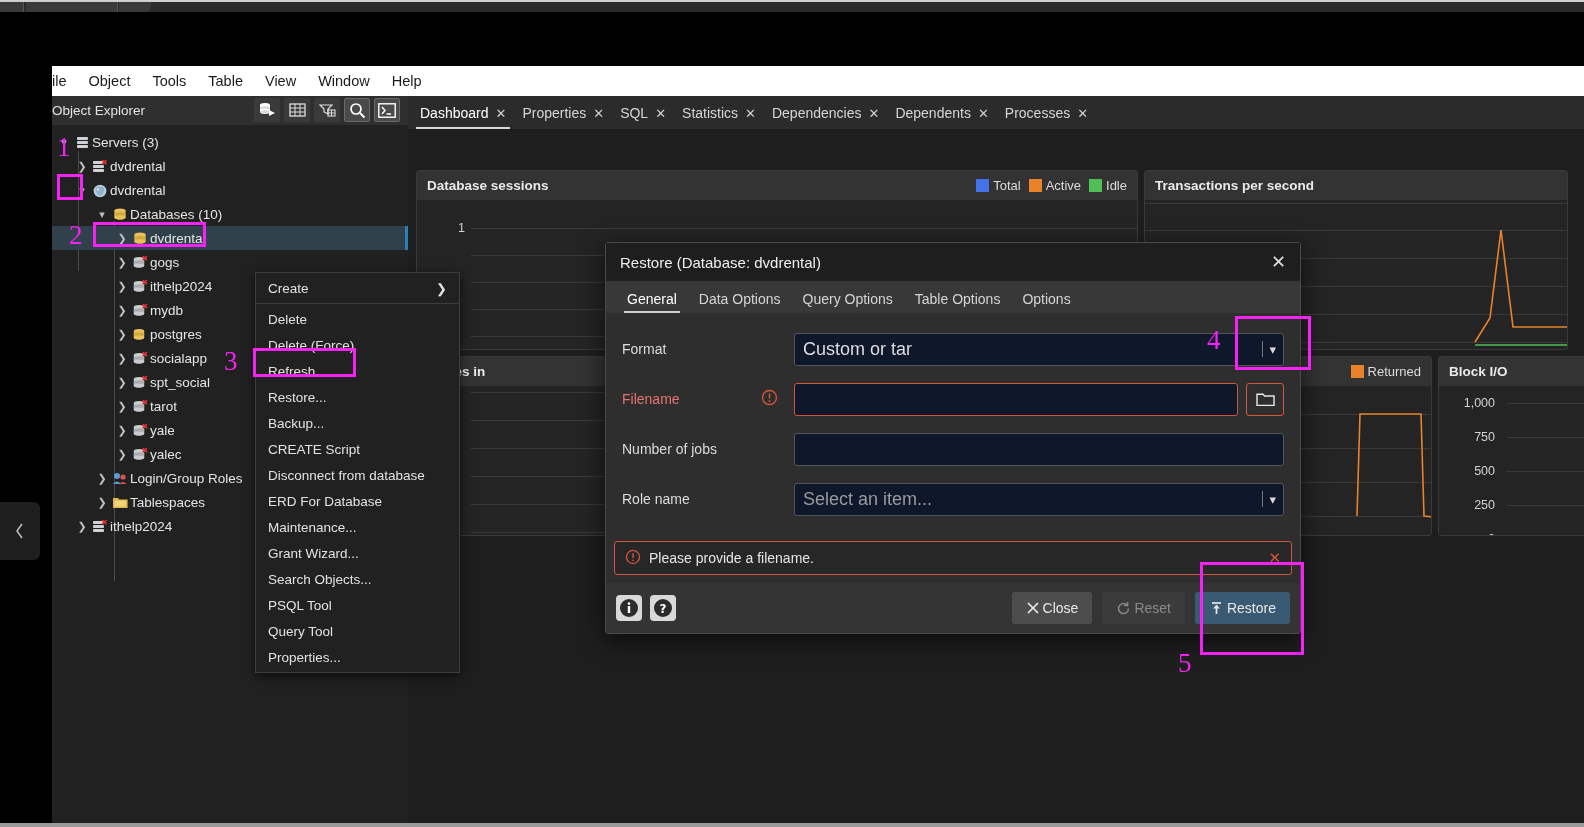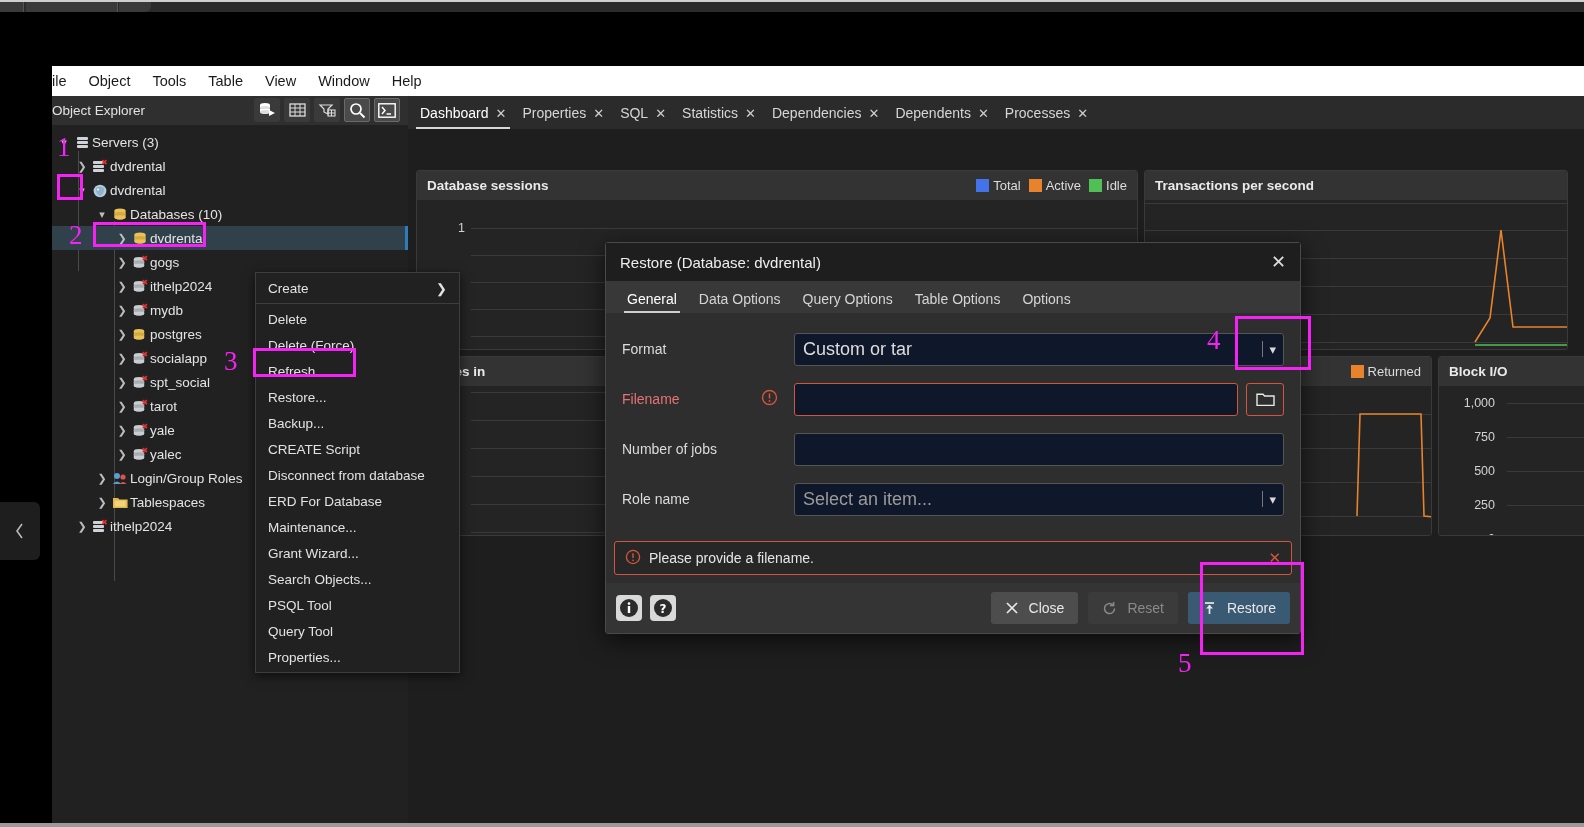--- a/index.html
+++ b/index.html
@@ -95,21 +95,21 @@
   .finput .ph { color:#9a9a9a; }
   .sel-caret { position:absolute; right:8px; top:0; height:33px; display:flex; align-items:center; gap:6px; color:#d8d8d8; font-size:13px; }
   .sel-caret .bar { width:1px; height:16px; background:#777; display:inline-block; }
   #browse-btn { width:38px; height:33px; background:#2e2e2e; border:1px solid #d4553e; border-radius:3px; display:flex; align-items:center; justify-content:center; margin-right:8px; }
   #errbar { position:absolute; left:8px; right:8px; bottom:58px; height:34px; background:#272727; border:1px solid #d4553e; border-radius:3px; display:flex; align-items:center; justify-content:space-between; padding:0 10px; }
   #errbar .msg { display:flex; align-items:center; gap:8px; font-size:14px; color:#e6e6e6; }
   #errbar .xclose { color:#d4553e; font-size:15px; }
   #dlg-footer { position:absolute; left:0; right:0; bottom:0; height:50px; background:#343434; display:flex; align-items:center; padding:0 10px; }
   .roundbtn { width:26px; height:26px; background:#d9d9d9; border-radius:4px; display:flex; align-items:center; justify-content:center; color:#222; font-size:14px; font-weight:bold; margin-right:8px; }
   .fspacer { flex:1; }
-  .fbtn { height:32px; padding:0 14px; border-radius:3px; display:flex; align-items:center; gap:10px; font-size:14px; margin-left:10px; }
+  .fbtn { height:32px; padding:0 14px; border-radius:3px; display:flex; align-items:center; gap:3px; font-size:14px; margin-left:10px; }
   .fbtn.grey { background:#4d4d4d; color:#e8e8e8; }
   .fbtn.disabled { background:#3b3b3b; color:#8a8a8a; }
   .fbtn.primary { background:#3a5a73; color:#e8e8e8; }
 
   
   .anno-box { position:absolute; border:3px solid #f423f4; z-index:90; pointer-events:none; }
   .anno-num { position:absolute; color:#f423f4; font-size:27px; font-family:"Liberation Serif", serif; z-index:91; }
   svg { overflow:visible; }
 </style>
 </head>

